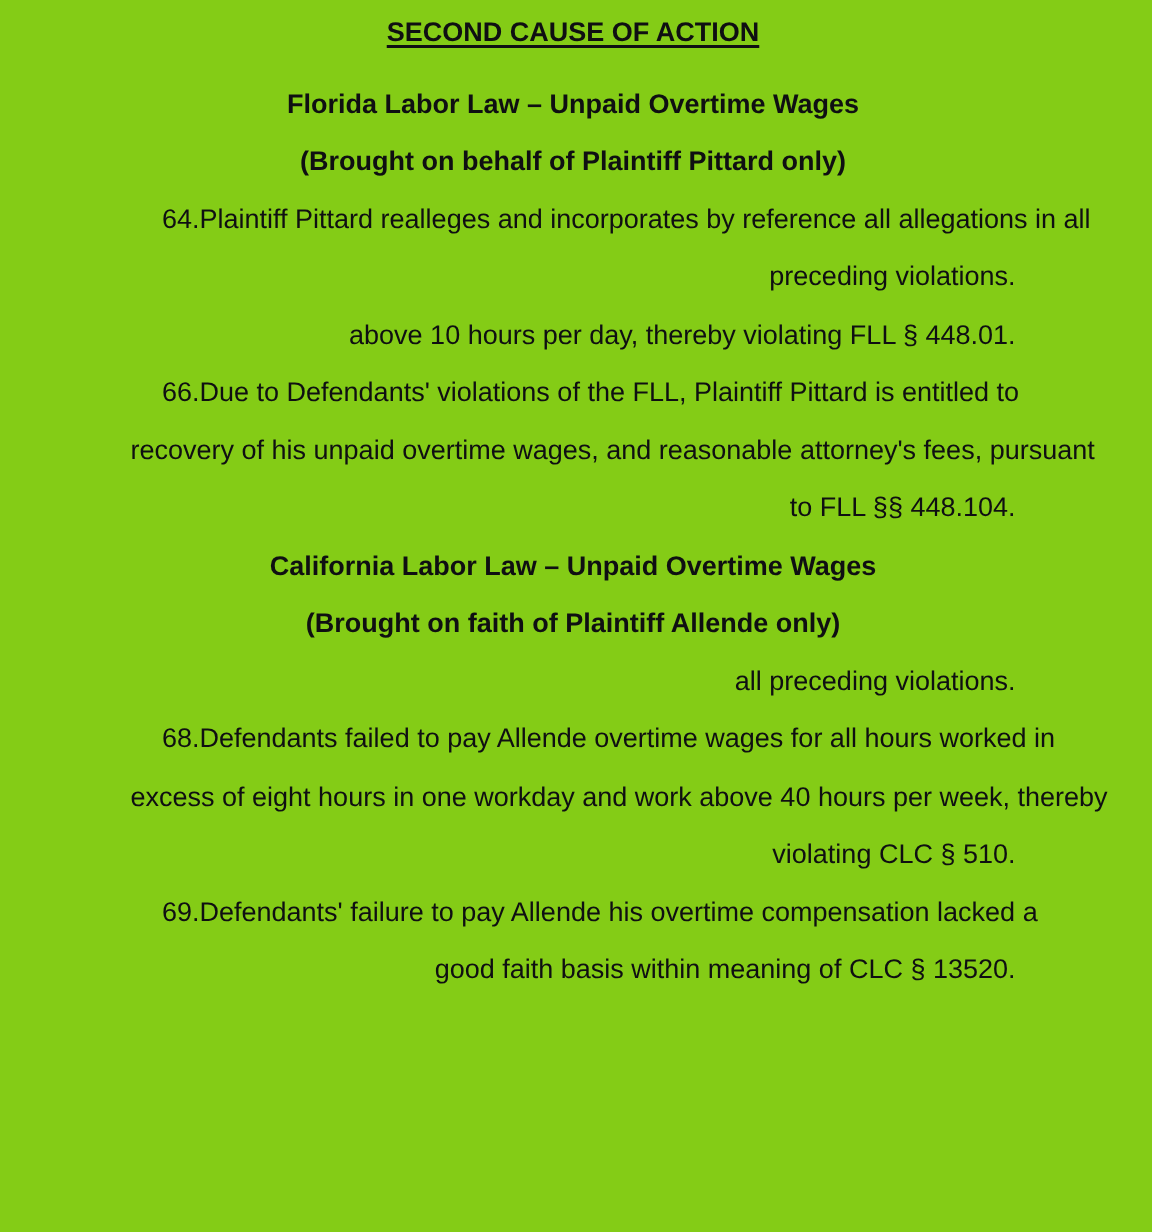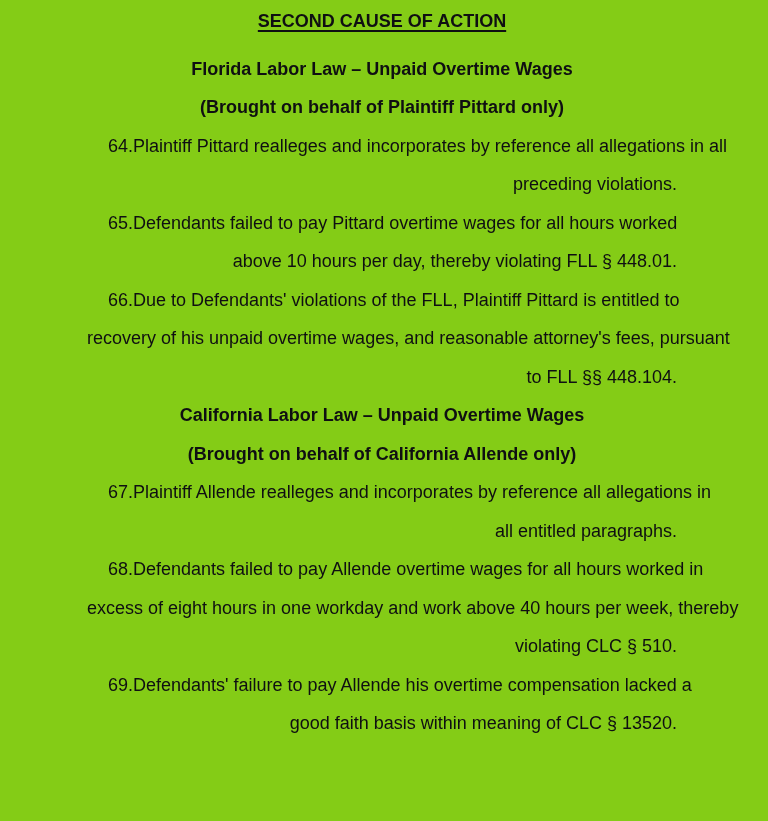--- a/index.html
+++ b/index.html
@@ -55,40 +55,34 @@
 
   <div class="line head">Florida Labor Law – Unpaid Overtime Wages</div>
 
   <div class="line head">(Brought on behalf of Plaintiff Pittard only)</div>
 
   <div class="line body">
     <span class="para-num">64.</span><span>Plaintiff Pittard realleges and incorporates by reference all allegations in all</span>
   </div>
   <div class="line body">preceding violations.</div>
 
-  <div class="line body">
-    <span class="para-num">65.</span><span>Defendants failed to pay Pittard overtime wages for all hours worked</span>
-  </div>
   <div class="line body">above 10 hours per day, thereby violating FLL § 448.01.</div>
 
   <div class="line body">
     <span class="para-num">66.</span><span>Due to Defendants' violations of the FLL, Plaintiff Pittard is entitled to</span>
   </div>
   <div class="line body">recovery of his unpaid overtime wages, and reasonable attorney's fees, pursuant</div>
   <div class="line body">to FLL §§ 448.104.</div>
 
 
   <div class="line head">California Labor Law – Unpaid Overtime Wages</div>
 
-  <div class="line head">(Brought on behalf of California Allende only)</div>
+  <div class="line head">(Brought on faith of Plaintiff Allende only)</div>
 
-  <div class="line body">
-    <span class="para-num">67.</span><span>Plaintiff Allende realleges and incorporates by reference all allegations in</span>
-  </div>
-  <div class="line body">all entitled paragraphs.</div>
+  <div class="line body">all preceding violations.</div>
 
   <div class="line body">
     <span class="para-num">68.</span><span>Defendants failed to pay Allende overtime wages for all hours worked in</span>
   </div>
   <div class="line body">excess of eight hours in one workday and work above 40 hours per week, thereby</div>
   <div class="line body">violating CLC § 510.</div>
 
   <div class="line body">
     <span class="para-num">69.</span><span>Defendants' failure to pay Allende his overtime compensation lacked a</span>
   </div>

